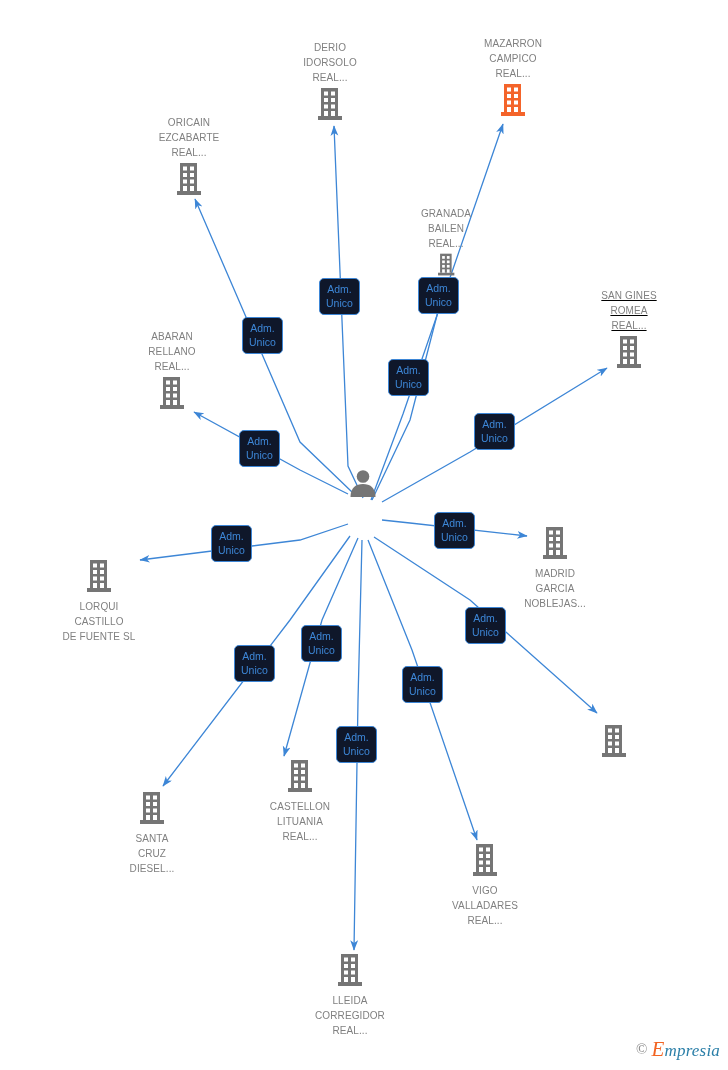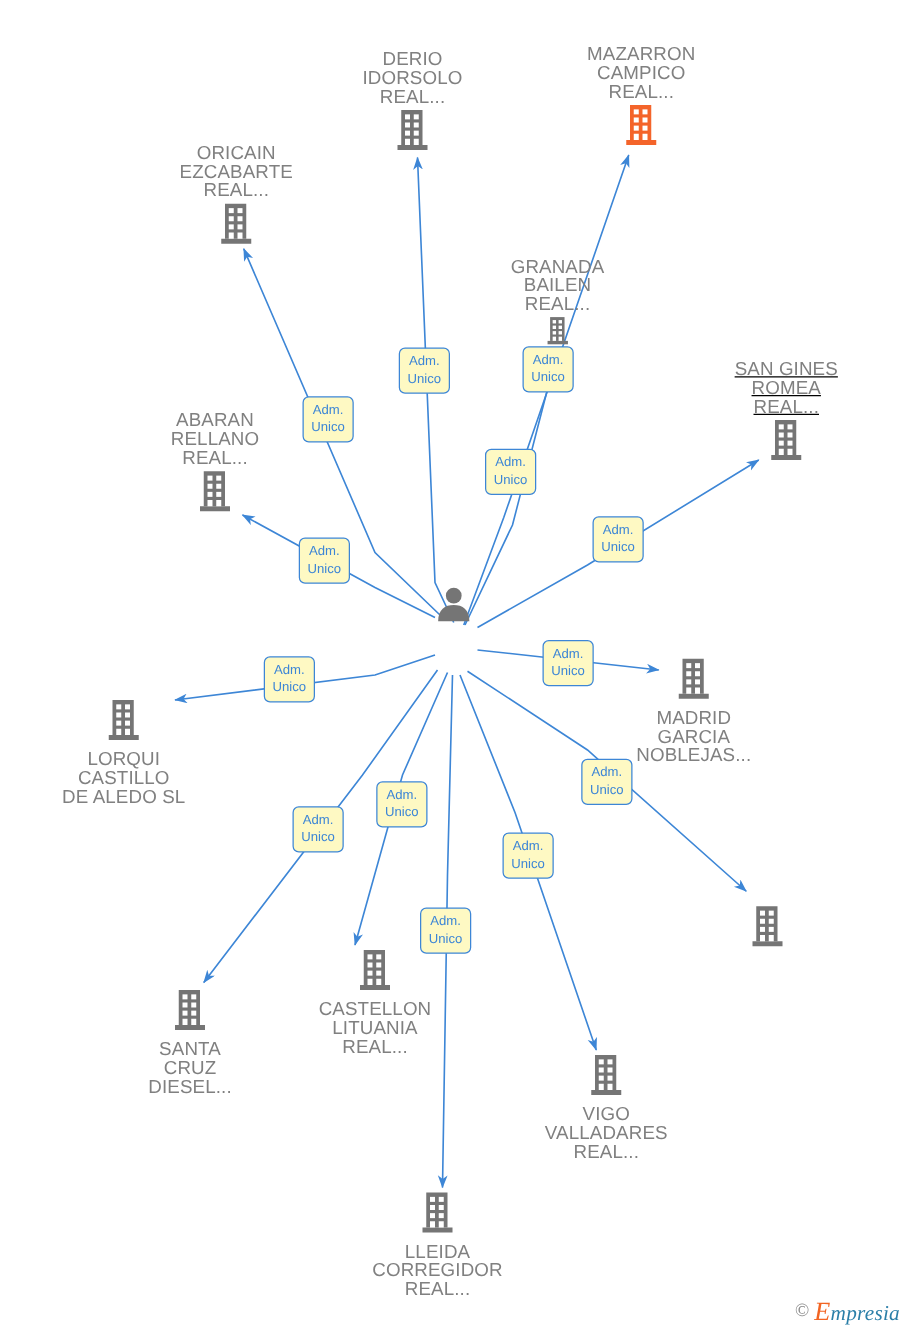--- a/index.html
+++ b/index.html
@@ -31,39 +31,39 @@
     margin-left: -60px;
     text-align: center;
     z-index: 3;
   }
   .node .icon {
     display: block;
     margin: 0 auto;
   }
   .node .caption {
     display: block;
-    font-size: 15px;
+    font-size: 10px;
     line-height: 15px;
     color: #808080;
     letter-spacing: 0.1px;
     white-space: pre-line;
   }
   .node.label-above .caption { margin-bottom: 2px; }
   .node.label-below .caption { margin-top: 2px; }
   .node.person .caption {
     font-size: 12.5px;
     color: #7a7a7a;
     line-height: 16px;
   }
   .edge-label {
     position: absolute;
     z-index: 4;
     border: 1px solid #3d86d6;
     border-radius: 5px;
-    background: #fef9c3;
+    background: #0f172a;
     color: #3d86d6;
     font-size: 10.5px;
     line-height: 14px;
     text-align: center;
     padding: 3px 6px 4px 6px;
     white-space: pre-line;
     box-sizing: border-box;
   }
   #watermark {
     position: absolute;
@@ -247,21 +247,21 @@
             <rect x="16" y="4.5" width="4" height="4" fill="#ffffff"></rect>
             <rect x="9" y="11" width="4" height="4" fill="#ffffff"></rect>
             <rect x="16" y="11" width="4" height="4" fill="#ffffff"></rect>
             <rect x="9" y="17.5" width="4" height="4" fill="#ffffff"></rect>
             <rect x="16" y="17.5" width="4" height="4" fill="#ffffff"></rect>
             <rect x="9" y="24" width="4" height="5" fill="#ffffff"></rect>
             <rect x="16" y="24" width="4" height="5" fill="#ffffff"></rect>
           </svg></span>
         <span class="caption">LORQUI
 CASTILLO
-DE ALEDO  SL</span>
+DE FUENTE  SL</span>
       </div>
       <div class="node label-below" style="left: 614px; top: 724px;">
         <span class="icon"><svg width="30" height="34" viewBox="0 0 30 34" xmlns="http://www.w3.org/2000/svg">
             <rect x="6" y="1" width="17" height="28" fill="#757575"></rect>
             <rect x="3" y="29" width="24" height="4" fill="#757575"></rect>
             <rect x="9" y="4.5" width="4" height="4" fill="#ffffff"></rect>
             <rect x="16" y="4.5" width="4" height="4" fill="#ffffff"></rect>
             <rect x="9" y="11" width="4" height="4" fill="#ffffff"></rect>
             <rect x="16" y="11" width="4" height="4" fill="#ffffff"></rect>
             <rect x="9" y="17.5" width="4" height="4" fill="#ffffff"></rect>

